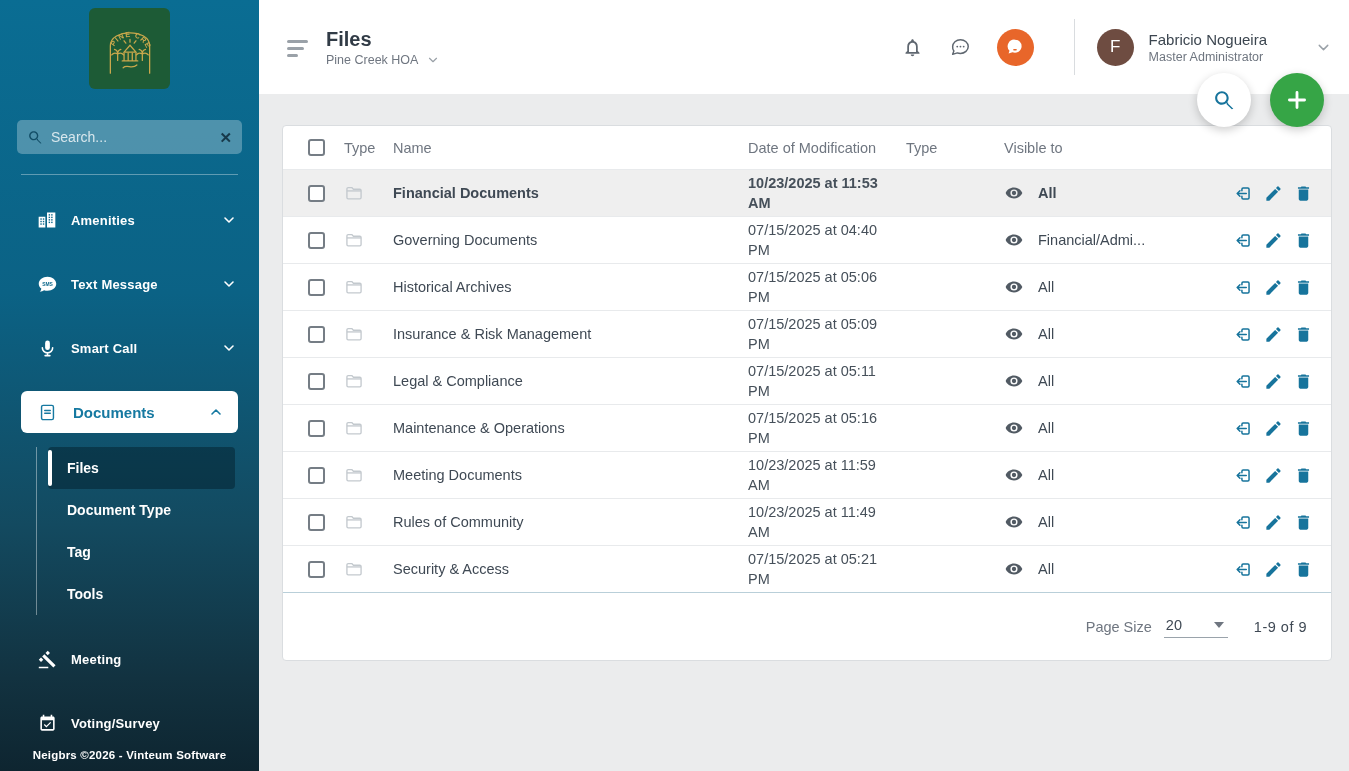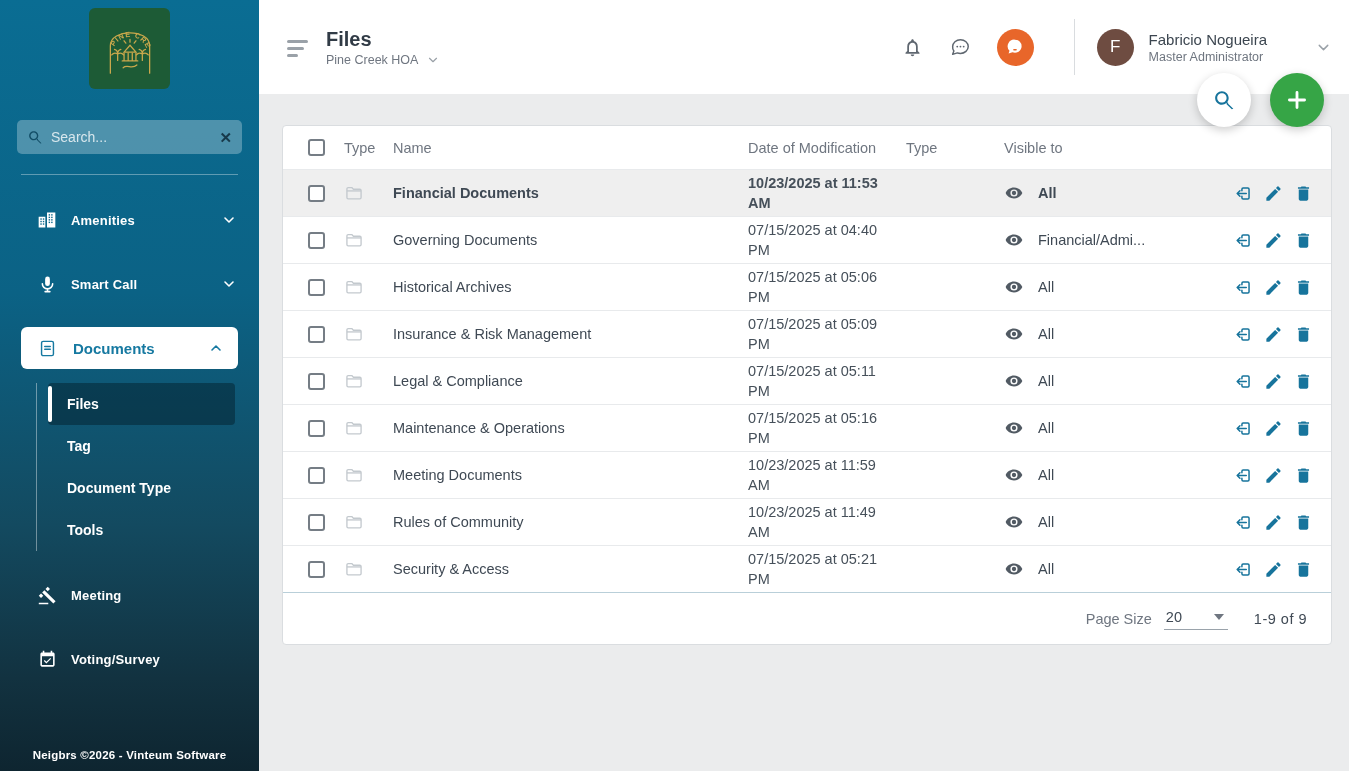--- a/index.html
+++ b/index.html
@@ -79,21 +79,21 @@
   .cb-cell { padding-left:25px; }
   .checkbox { width:17px; height:17px; border:2px solid #757d85; border-radius:3px; background:#fff; cursor:pointer; }
   .type-cell { color:#c3c9ce; }
   .name-cell { color:#3f4954; }
   .date-cell { padding-right:18px; line-height:20px; color:#46505a; }
   .vis-cell { display:flex; align-items:center; gap:14px; color:#3f4954; }
   .vis-cell .eye { color:#515a63; }
   .act-cell { display:flex; justify-content:flex-end; align-items:center; gap:11px; color:#17749c; }
   .act-cell .aic { cursor:pointer; color:#17749c; }
 
-  .pagination { height:52px; border-top:1px solid #b9cfd9; display:flex; align-items:center;
+  .pagination { height:68px; border-top:1px solid #b9cfd9; display:flex; align-items:center;
     justify-content:flex-end; padding-right:24px; font-size:14.5px; color:#3f4954; }
   .pg-label { color:#6f7680; margin-right:12px; }
   .pg-select { width:64px; border-bottom:1px solid #9aa3ab; display:flex; align-items:center;
     justify-content:space-between; padding:2px 4px 4px 2px; cursor:pointer; margin-right:26px; }
   .pg-tri { width:0; height:0; border-left:5px solid transparent; border-right:5px solid transparent;
     border-top:6px solid #6f7680; }
   .pg-range { letter-spacing:.5px;text-align:center; }
 </style>
 </head>
 <body>
@@ -153,20 +153,34 @@
           </svg>
       </span>
       <span class="lbl">Amenities</span>
       <span class="chev">
         <svg width="16" height="16" viewBox="0 0 24 24" fill="none" stroke="currentColor" stroke-width="2.4" stroke-linecap="round" stroke-linejoin="round">
             <polyline points="6,9 12,15 18,9"></polyline>
           </svg>
       </span>
     </div>
 
+    <div class="nav-item">
+      <span class="ic">
+        <svg width="21" height="21" viewBox="0 0 24 24">
+            <path fill="currentColor" d="M12 3C6.5 3 2 6.6 2 11c0 2.2 1.1 4.2 2.9 5.6-.1 1.2-.6 2.6-1.7 3.6 1.9 0 3.7-.8 4.9-1.7 1.2.4 2.5.6 3.9.6 5.5 0 10-3.6 10-8S17.5 3 12 3z"></path>
+            <text x="12" y="13.4" text-anchor="middle" font-size="5.6" font-weight="bold" fill="#0c688c">SMS</text>
+          </svg>
+      </span>
+      <span class="lbl">Text Message</span>
+      <span class="chev">
+        <svg width="16" height="16" viewBox="0 0 24 24" fill="none" stroke="currentColor" stroke-width="2.4" stroke-linecap="round" stroke-linejoin="round">
+            <polyline points="6,9 12,15 18,9"></polyline>
+          </svg>
+      </span>
+    </div>
 
     <div class="nav-item">
       <span class="ic">
         <svg width="19" height="19" viewBox="0 0 24 24">
             <path fill="currentColor" d="M12 14a3 3 0 0 0 3-3V5a3 3 0 0 0-6 0v6a3 3 0 0 0 3 3z"></path>
             <path fill="none" stroke="currentColor" stroke-width="2" stroke-linecap="round" d="M5.5 11a6.5 6.5 0 0 0 13 0M12 17.5V21M9 21h6"></path>
           </svg>
       </span>
       <span class="lbl">Smart Call</span>
       <span class="chev">
@@ -189,24 +203,24 @@
             <polyline points="6,15 12,9 18,15"></polyline>
           </svg>
       </span>
     </div>
 
     <div class="submenu">
       <div class="sub-item active">
         <span>Files</span>
       </div>
       <div class="sub-item">
+        <span>Document Type</span>
+      </div>
+      <div class="sub-item">
         <span>Tag</span>
-      </div>
-      <div class="sub-item">
-        <span>Document Type</span>
       </div>
       <div class="sub-item">
         <span>Tools</span>
       </div>
     </div>
 
     <div class="nav-bottom">
       <div class="nav-item">
         <span class="ic">
           <svg width="19" height="19" viewBox="0 0 24 24">

